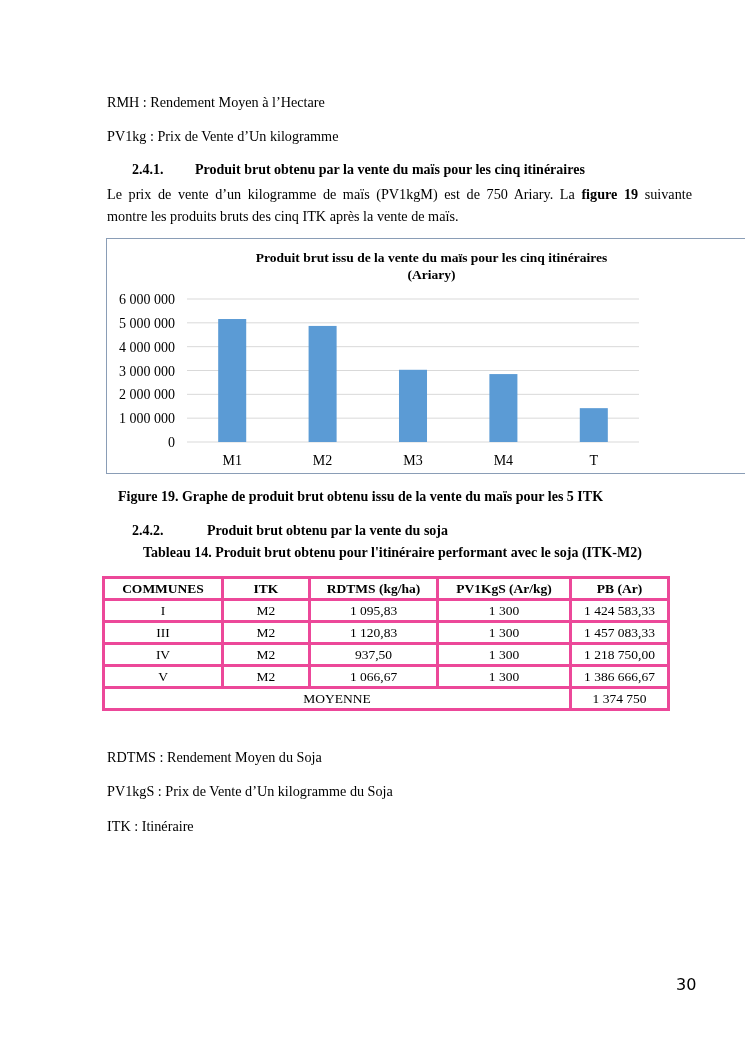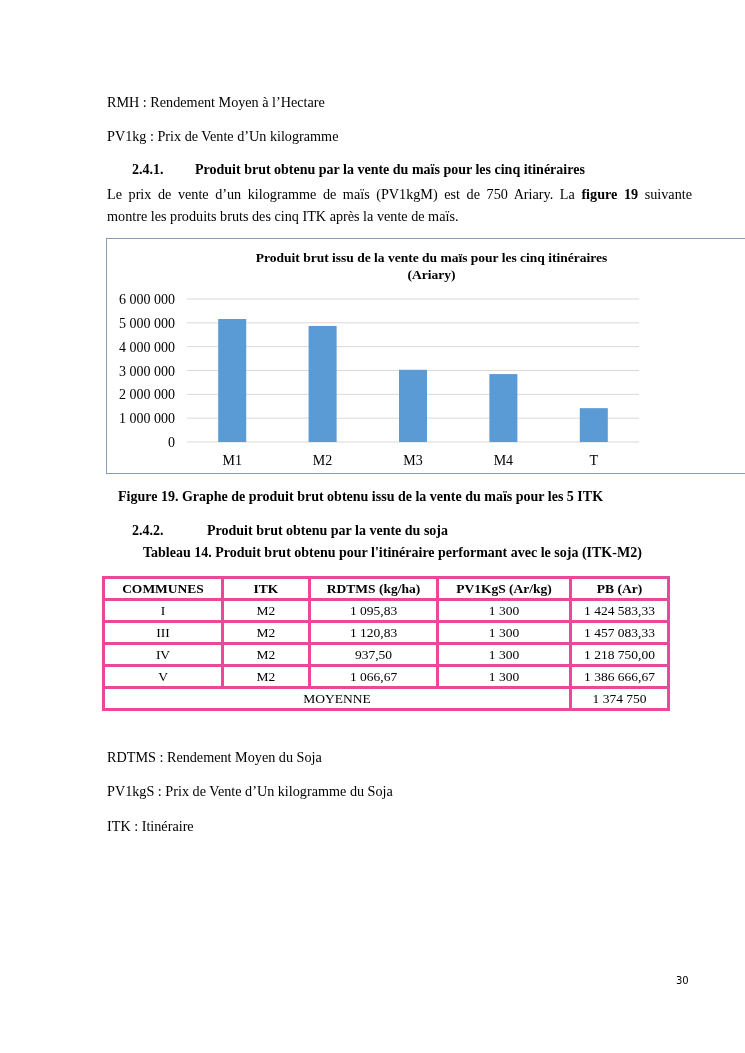--- a/index.html
+++ b/index.html
@@ -8,21 +8,21 @@
   .p { font-size:14.2px; line-height:18px; white-space:nowrap; }
   .h { font-size:14px; font-weight:bold; white-space:nowrap; }
   .just { width:585px; text-align:justify; text-align-last:justify; }
   .chart-box { position:absolute; left:106px; top:238px; width:651px; height:236px; border:1px solid #8a9db6; background:#fff; box-sizing:border-box; }
   .chart-title { position:absolute; left:0; top:10px; width:100%; text-align:center; font-weight:bold; font-size:13.5px; line-height:17px; }
   .chart-title span { display:block; }
   svg text { font-family:"Liberation Serif", serif; }
   table.data { position:absolute; left:102px; top:576px; border-collapse:collapse; font-size:13.5px; }
   table.data td, table.data th { border:3px solid #ec4899; height:19px; padding:0 3px; text-align:center; }
   table.data th { font-weight:bold; }
-  .pagenum { position:absolute; left:676px; top:975px; font-family:"DejaVu Sans", sans-serif; font-size:10px; }
+  .pagenum { position:absolute; left:676px; top:975px; font-family:"DejaVu Sans", sans-serif; font-size:16px; }
 </style>
 </head>
 <body>
 
 <div class="abs p" style="left:107px;top:93px;">RMH : Rendement Moyen à l’Hectare</div>
 <div class="abs p" style="left:107px;top:127px;">PV1kg : Prix de Vente d’Un kilogramme</div>
 
 <div class="abs h" style="left:132px;top:162px;">2.4.1.</div>
 <div class="abs h" style="left:195px;top:162px;">Produit brut obtenu par la vente du maïs pour les cinq itinéraires</div>
 

